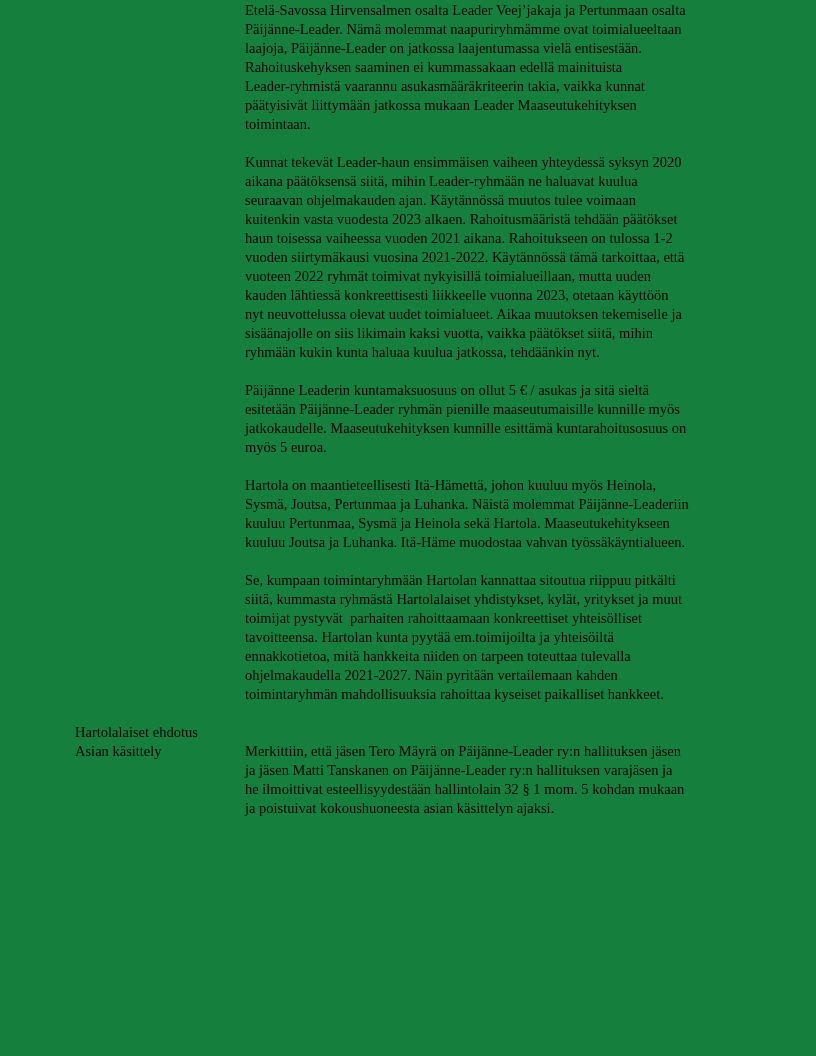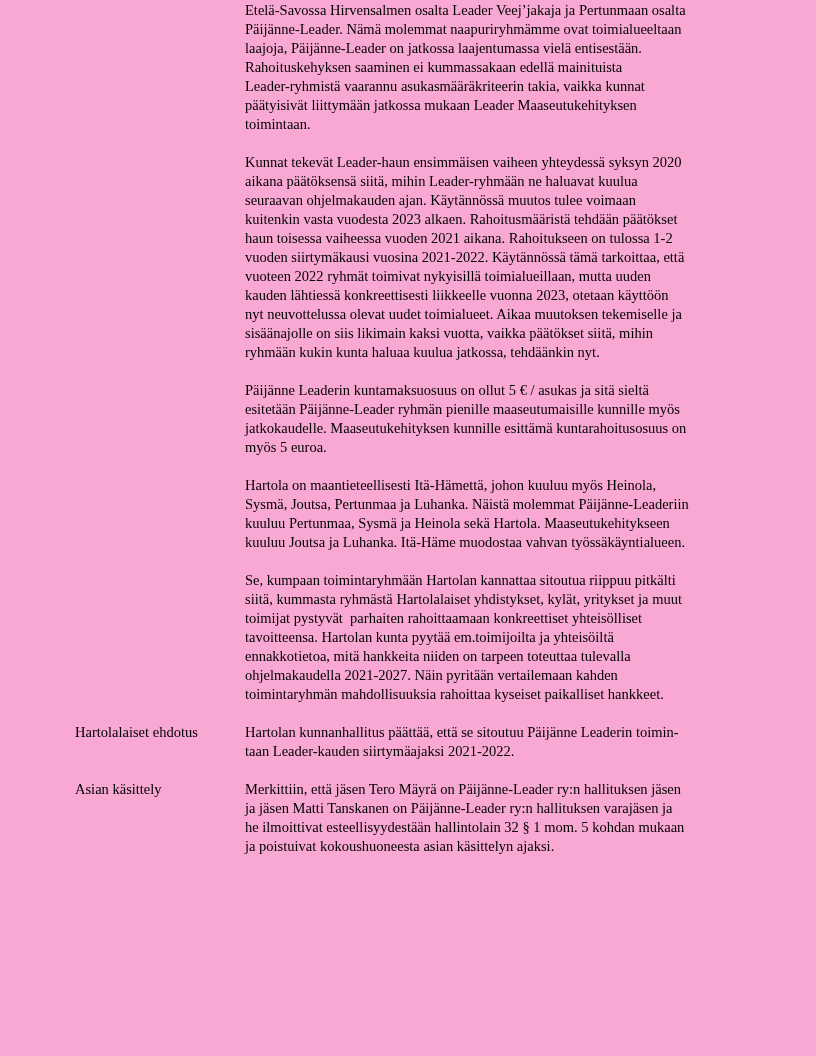--- a/index.html
+++ b/index.html
@@ -1,21 +1,21 @@
 <!DOCTYPE html>
 <html><head>
 <meta charset="utf-8">
 <style>
   * { margin: 0; padding: 0; box-sizing: border-box; }
   html, body { background: #ffffff; }
   .page {
     position: relative;
     width: 816px;
     height: 1056px;
-    background: #f9a8d4;
+    background: #15803d;
     color: #000000;
     font-family: "Liberation Serif", "DejaVu Serif", serif;
     font-size: 14.5px;
     line-height: 19px;
     overflow: hidden;
   }
   .doc {
     position: absolute;
     top: 1px;
     left: 75px;
@@ -82,22 +82,20 @@
 tavoitteensa. Hartolan kunta pyytää em.toimijoilta ja yhteisöiltä
 ennakkotietoa, mitä hankkeita niiden on tarpeen toteuttaa tulevalla
 ohjelmakaudella 2021-2027. Näin pyritään vertailemaan kahden
 toimintaryhmän mahdollisuuksia rahoittaa kyseiset paikalliset hankkeet.</p>
       </div>
     </div>
 
     <div class="section">
       <div class="label-col section-label">Hartolalaiset ehdotus</div>
       <div class="content-col">
-        <p class="para">Hartolan kunnanhallitus päättää, että se sitoutuu Päijänne Leaderin toimin-
-taan Leader-kauden siirtymäajaksi 2021-2022.</p>
       </div>
     </div>
 
     <div class="section">
       <div class="label-col section-label">Asian käsittely</div>
       <div class="content-col">
         <p class="para">Merkittiin, että jäsen Tero Mäyrä on Päijänne-Leader ry:n hallituksen jäsen
 ja jäsen Matti Tanskanen on Päijänne-Leader ry:n hallituksen varajäsen ja
 he ilmoittivat esteellisyydestään hallintolain 32 § 1 mom. 5 kohdan mukaan
 ja poistuivat kokoushuoneesta asian käsittelyn ajaksi.</p>

